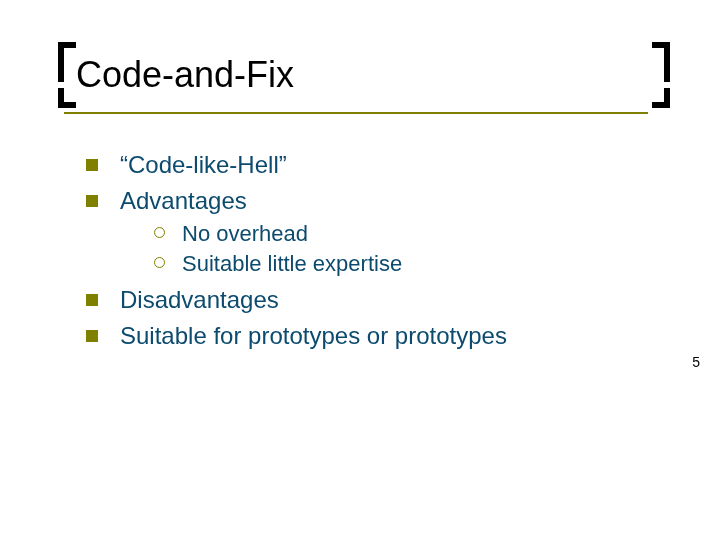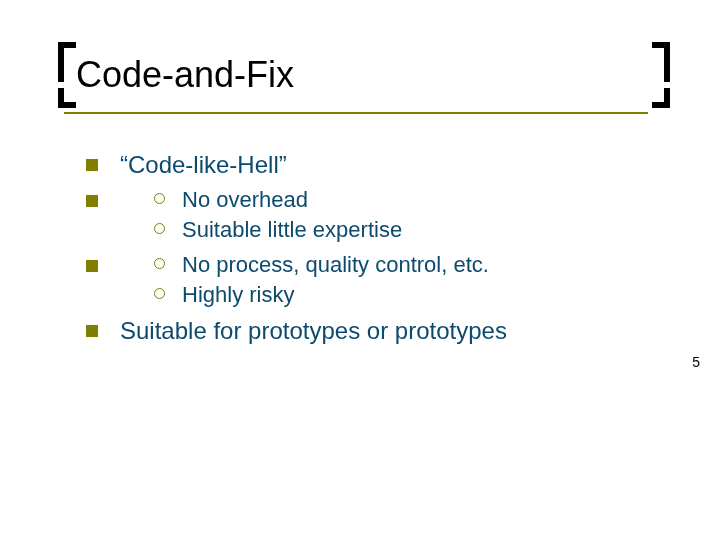--- a/index.html
+++ b/index.html
@@ -128,38 +128,32 @@
     </div>
   </div>
   <div class="underline"></div>
 
   <div class="body">
     <ul class="l1">
       <li>
         <span>“Code-like-Hell”</span>
       </li>
       <li>
+        <span>Advantages</span>
         <ul class="l2">
           <li>
             <span>No overhead</span>
           </li>
           <li>
             <span>Suitable little expertise</span>
           </li>
         </ul>
       </li>
       <li>
-        <ul class="l2">
-          <li>
-            <span>No process, quality control, etc.</span>
-          </li>
-          <li>
-            <span>Highly risky</span>
-          </li>
-        </ul>
+        <span>Disadvantages</span>
       </li>
       <li>
         <span>Suitable for prototypes or prototypes</span>
       </li>
     </ul>
   </div>
 
   <div class="pagenum">5</div>
 
 </div>

